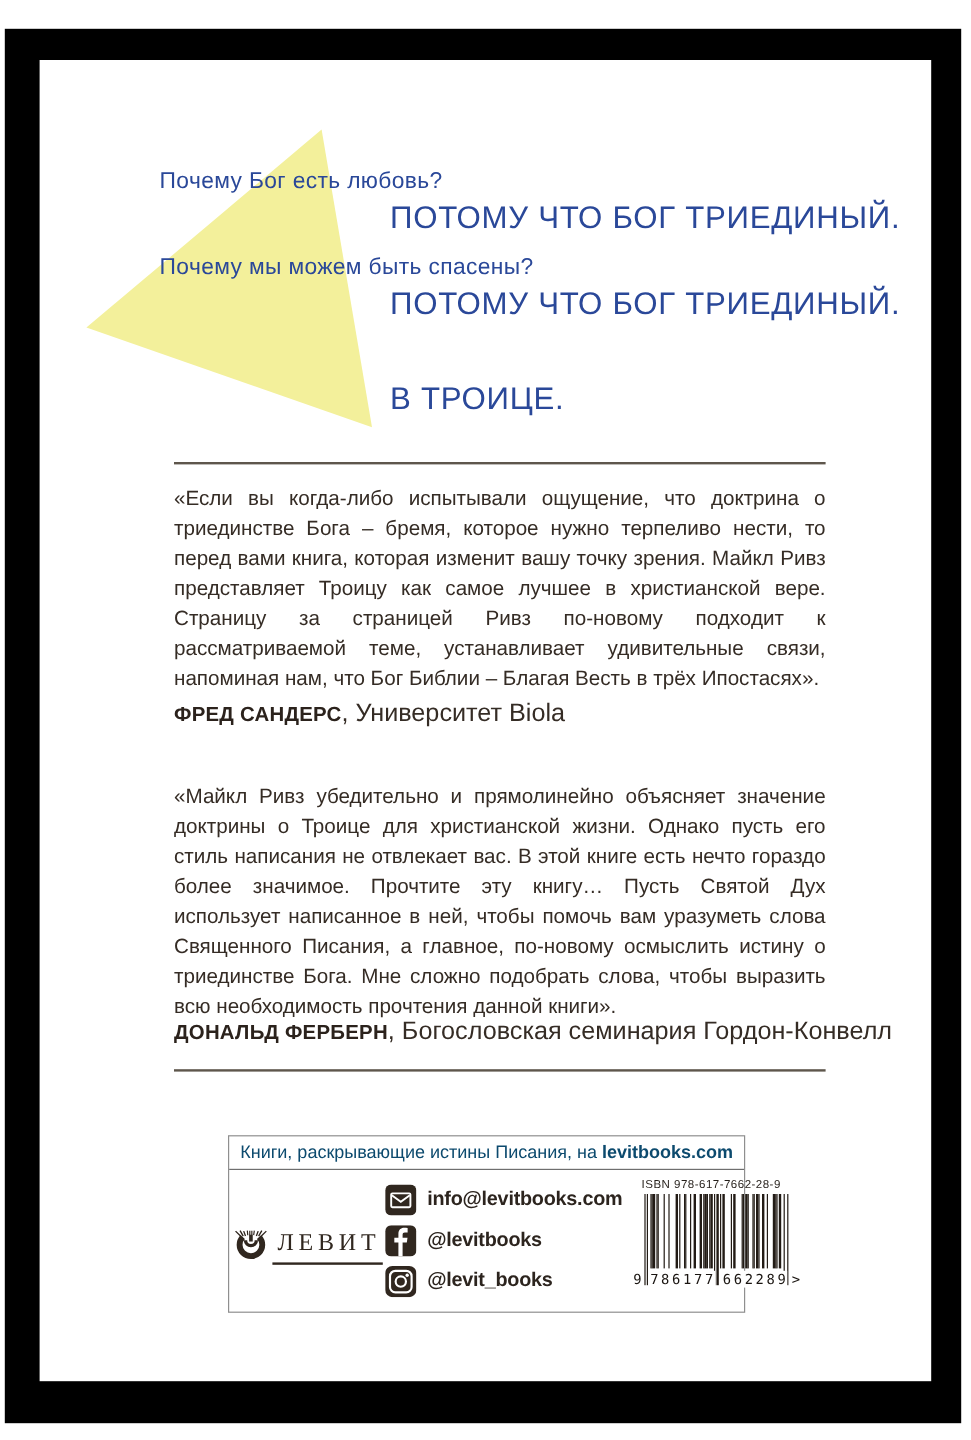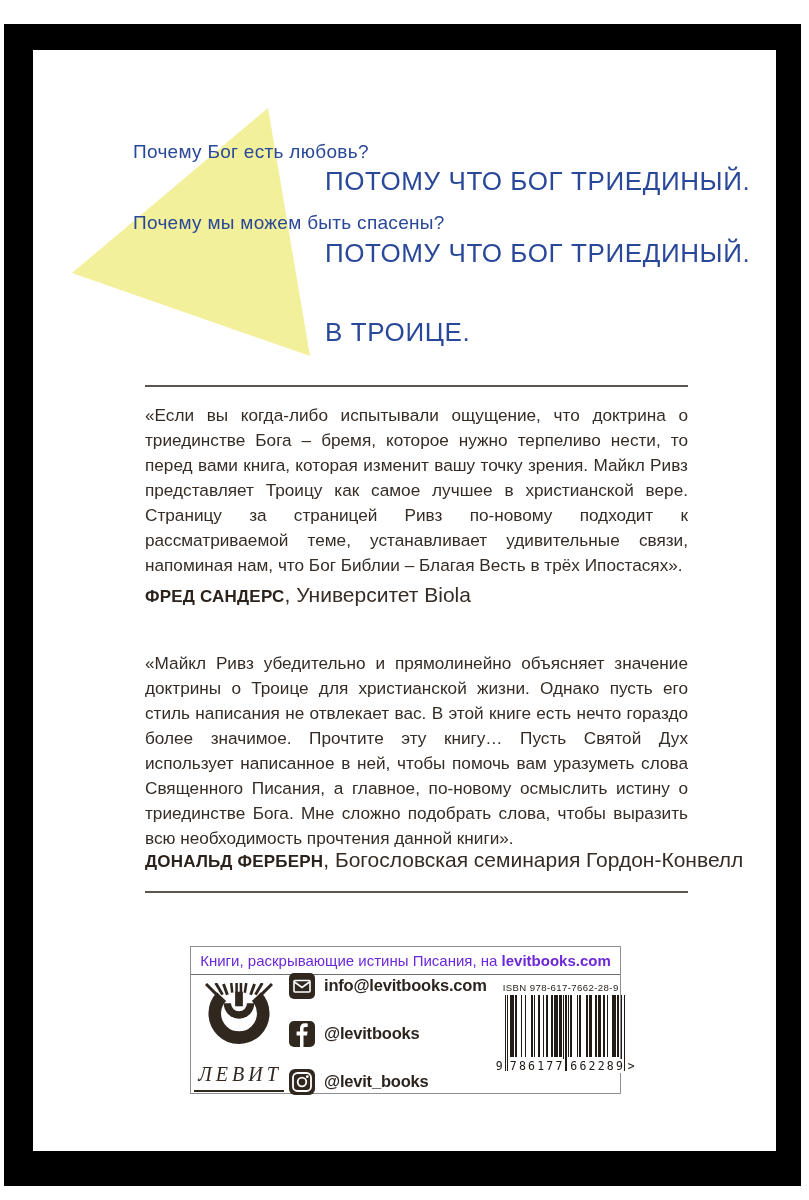--- a/index.html
+++ b/index.html
@@ -18,32 +18,32 @@
 
   .quote{position:absolute;left:145px;width:543px;z-index:2;color:#352C25;
          font-size:17.2px;line-height:25px;text-align:justify;}
   .attr{position:absolute;left:145px;width:543px;z-index:2;color:#2B221C;white-space:nowrap;}
   .attr .attr-name{font-weight:bold;font-size:17px;letter-spacing:0.2px;}
   .attr .attr-affil{font-weight:normal;font-size:21px;color:#352C25;}
 
   .pubbox{position:absolute;left:190px;top:946px;width:431px;height:148px;z-index:2;
           border:1.5px solid #8F8F8F;background:#ffffff;box-sizing:border-box;color:#2B221C;}
   .pub-header{height:27px;line-height:27px;text-align:center;font-size:15px;
-              border-bottom:1.5px solid #6E6E6E;white-space:nowrap;color:#6d28d9;}
+              border-bottom:1.5px solid #6E6E6E;white-space:nowrap;color:#0c4a6e;}
   .pub-header b{font-weight:bold;}
   .pub-body{display:flex;height:117px;}
 
-  .logo-col{width:128px;display:flex;flex-direction:column;align-items:center;
-            justify-content:space-between;padding-top:8px;font-style:italic;}
+  .logo-col{width:128px;display:flex;align-items:center;
+            justify-content:center;padding-top:8px;}
   .logo-text{font-family:"Liberation Serif",serif;font-size:20px;letter-spacing:4px;
              color:#30271F;margin-top:3px;border-bottom:2.5px solid #30271F;
              padding:0 2px 4px 4px;}
 
   .social-col{flex:1;display:flex;flex-direction:column;justify-content:center;
-              gap:22px;padding-left:2px;}
+              gap:8px;padding-left:2px;}
   .contact-row{display:flex;align-items:center;gap:9px;height:26px;}
   .contact-label{font-weight:bold;font-size:16.5px;color:#2C241E;white-space:nowrap;letter-spacing:-0.2px;}
 
   .barcode-col{width:150px;position:relative;padding-top:7px;}
   .isbn-label{font-size:9.6px;letter-spacing:0.4px;text-align:center;white-space:nowrap;
               color:#241E19;margin-left:2px;}
   .bars{position:relative;height:78px;margin-top:2px;margin-left:8px;width:138px;}
   .bc-modules{position:absolute;left:10px;top:0;display:flex;}
   .bc-mod{width:1.28px;height:62px;flex:none;}
   .bc-mod.on{background:#221B15;}

